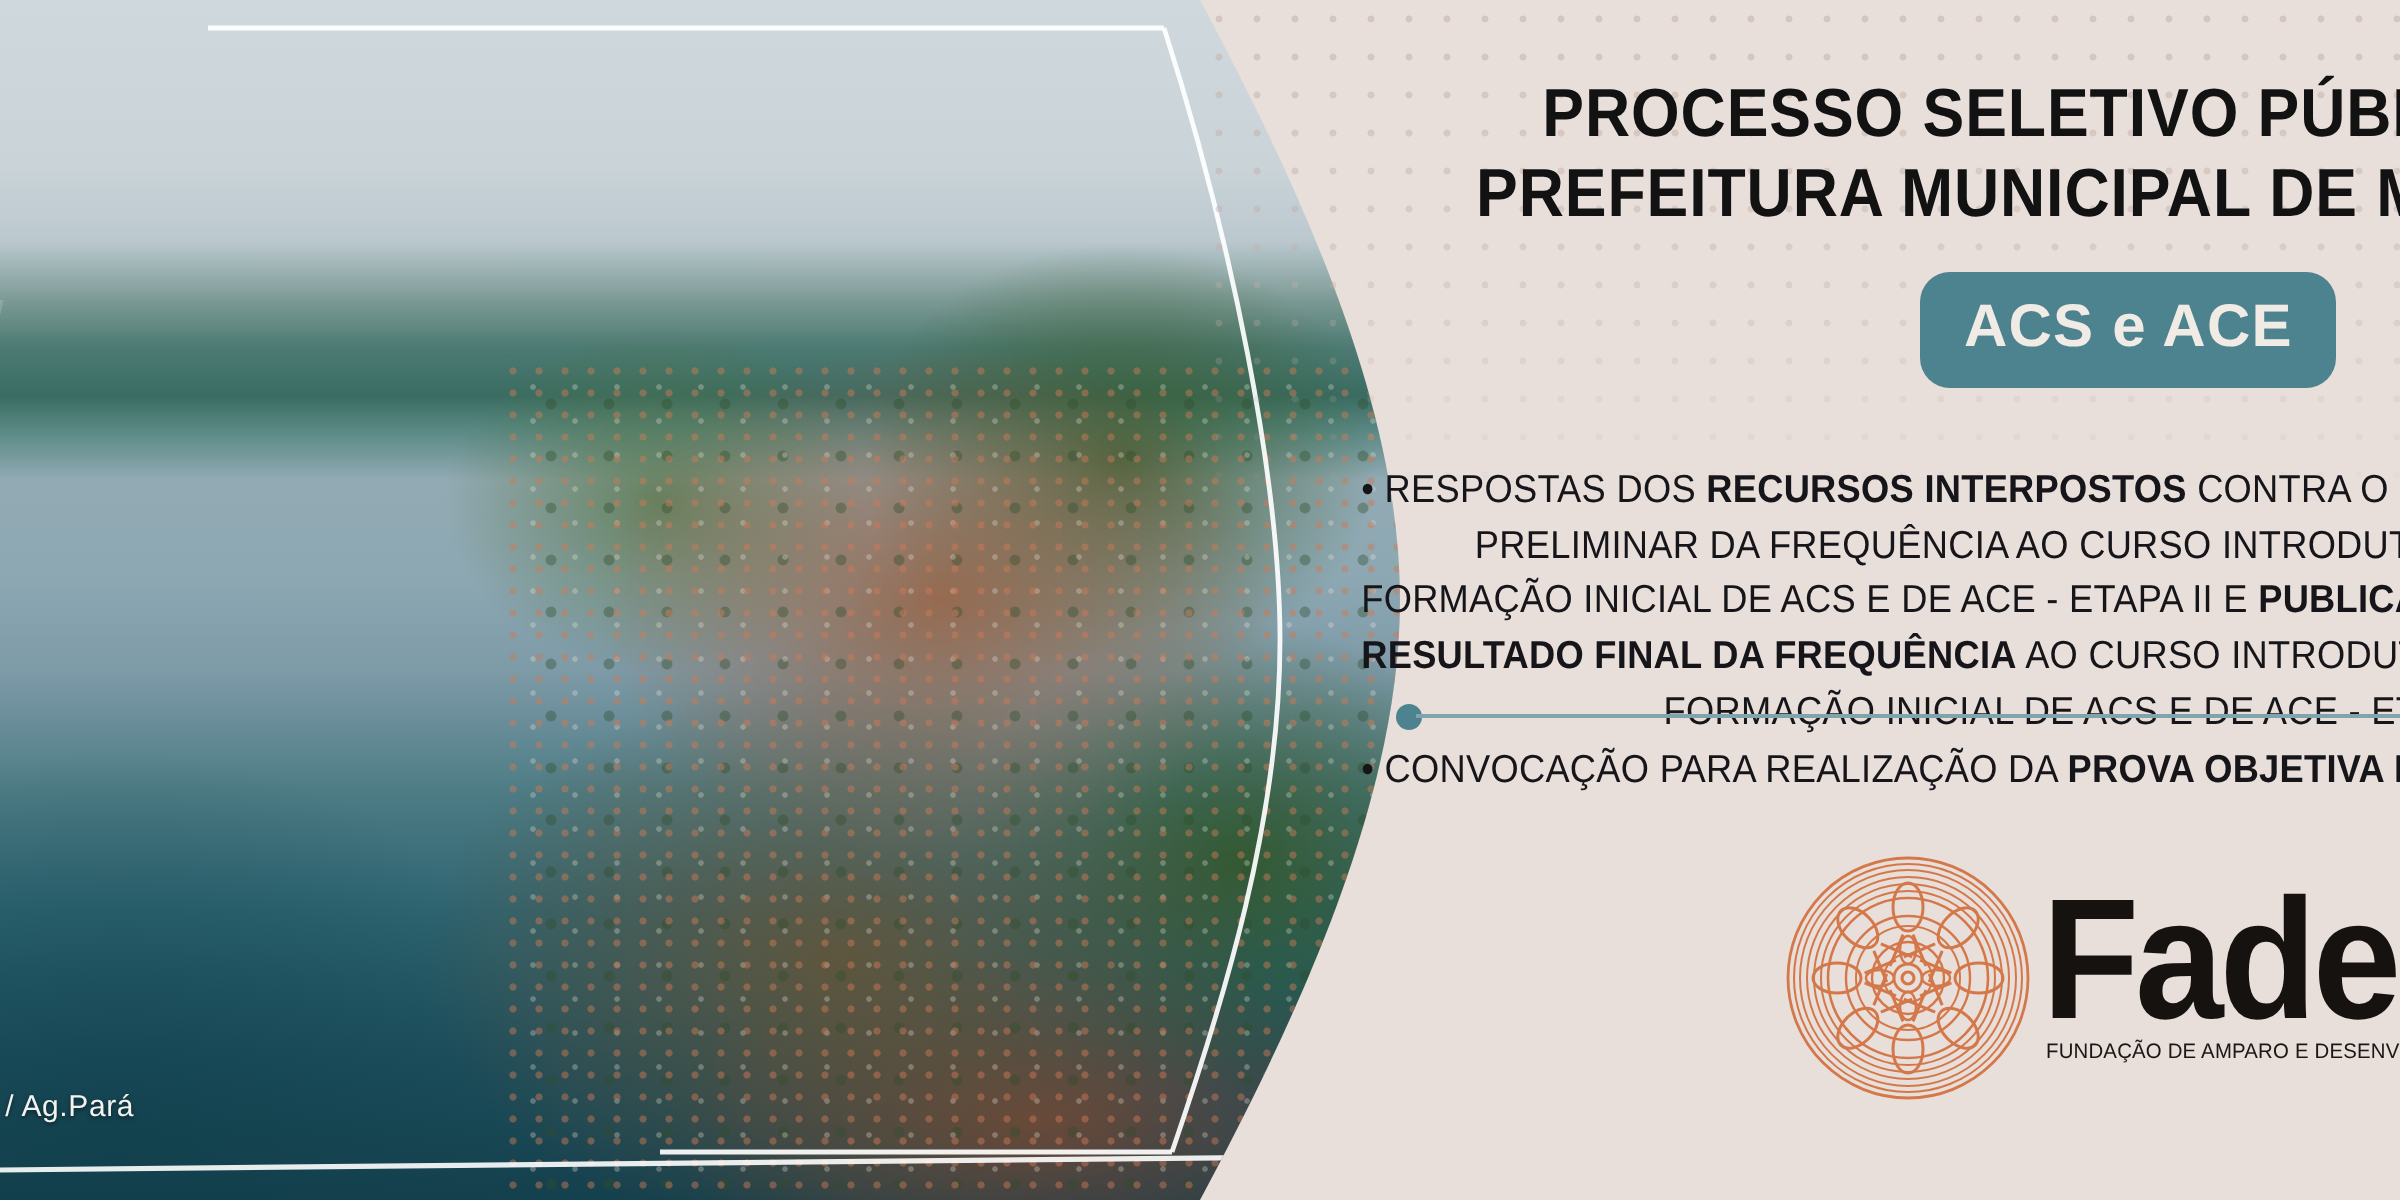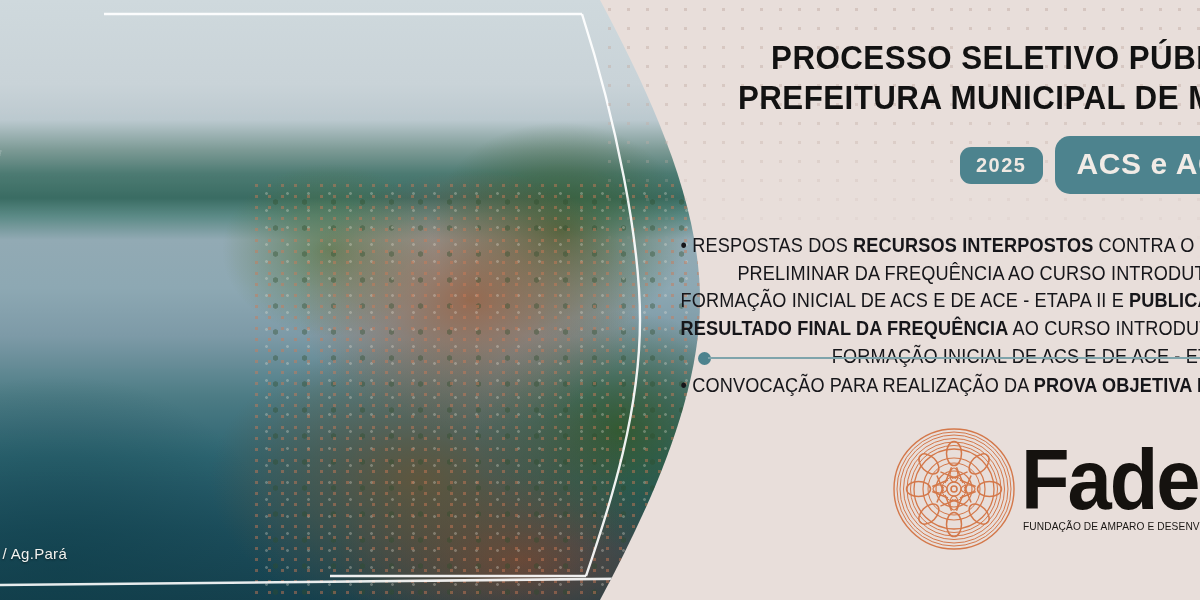--- a/index.html
+++ b/index.html
@@ -205,21 +205,20 @@
   </div>
 
   <div class="dot-texture"></div>
 
   <div class="title-block">
     <div class="title-line l1">PROCESSO SELETIVO PÚBLICO</div>
     <div class="title-line l2">PREFEITURA MUNICIPAL DE MOCAJU</div>
   </div>
 
   <div class="badges">
-    <span class="badge-year">2025</span>
     <span class="badge-role">ACS e ACE</span>
   </div>
 
   <div class="body-block">
     <div class="para" id="bullet1">
         <span class="row"><span>• RESPOSTAS DOS </span><b>RECURSOS INTERPOSTOS</b><span> CONTRA O RESU</span></span>
         <span class="row"><span>PRELIMINAR DA FREQUÊNCIA AO CURSO INTRODUTÓ</span></span>
         <span class="row"><span>FORMAÇÃO INICIAL DE ACS E DE ACE - ETAPA II E </span><b>PUBLICAÇ</b></span>
         <span class="row"><b>RESULTADO FINAL DA FREQUÊNCIA</b><span> AO CURSO INTRODUTÓ</span></span>
         <span class="row"><span>FORMAÇÃO INICIAL DE ACS E DE ACE - ETA</span></span>

